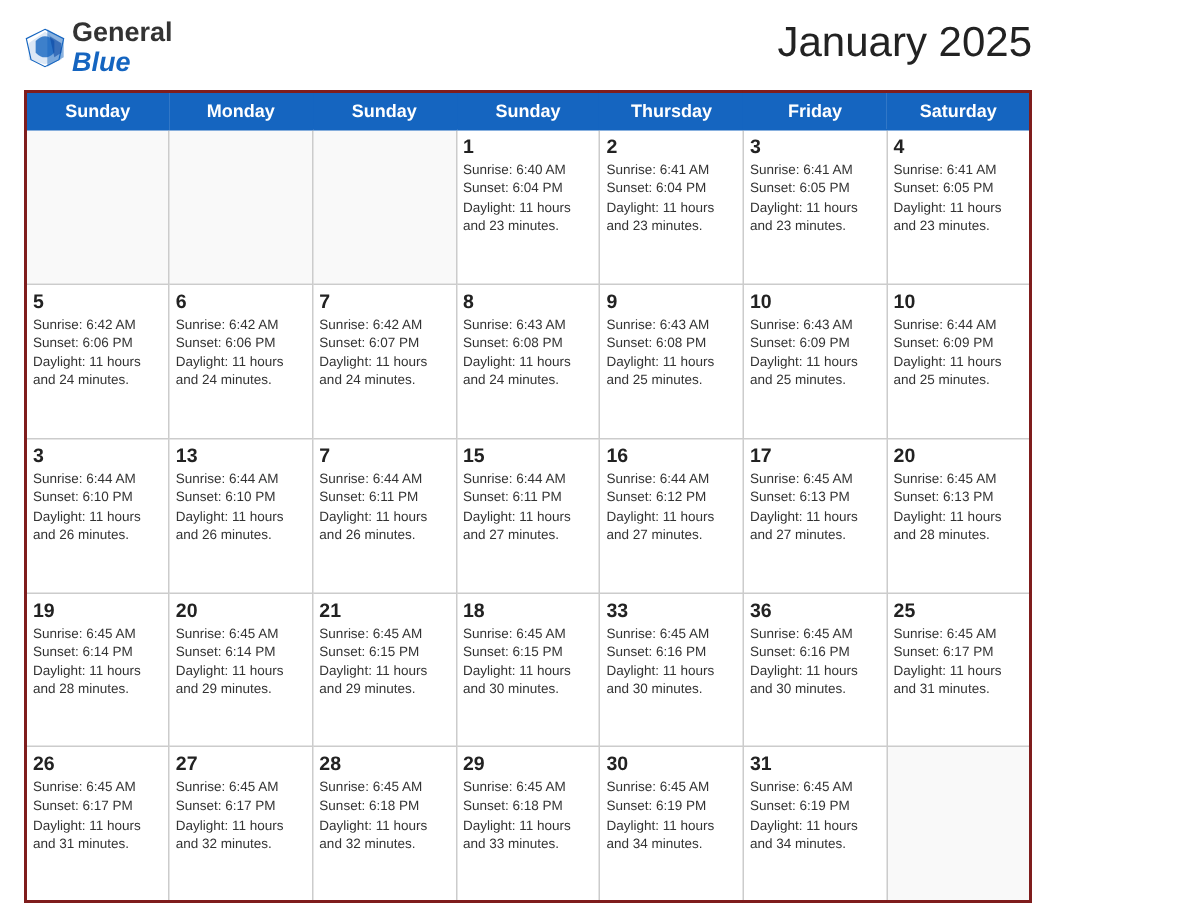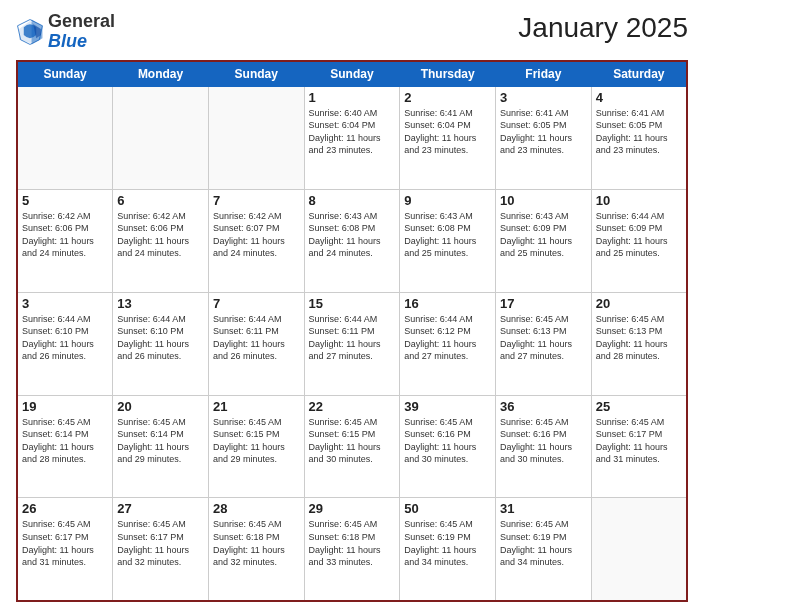--- a/index.html
+++ b/index.html
@@ -279,28 +279,28 @@
 and 29 minutes.</div>
           </td>
           <td>
             <div class="day-number">21</div>
             <div class="day-info">Sunrise: 6:45 AM
 Sunset: 6:15 PM
 Daylight: 11 hours
 and 29 minutes.</div>
           </td>
           <td>
-            <div class="day-number">22</div>
+            <div class="day-number">18</div>
             <div class="day-info">Sunrise: 6:45 AM
 Sunset: 6:15 PM
 Daylight: 11 hours
 and 30 minutes.</div>
           </td>
           <td>
-            <div class="day-number">39</div>
+            <div class="day-number">33</div>
             <div class="day-info">Sunrise: 6:45 AM
 Sunset: 6:16 PM
 Daylight: 11 hours
 and 30 minutes.</div>
           </td>
           <td>
             <div class="day-number">36</div>
             <div class="day-info">Sunrise: 6:45 AM
 Sunset: 6:16 PM
 Daylight: 11 hours
@@ -337,21 +337,21 @@
 and 32 minutes.</div>
           </td>
           <td>
             <div class="day-number">29</div>
             <div class="day-info">Sunrise: 6:45 AM
 Sunset: 6:18 PM
 Daylight: 11 hours
 and 33 minutes.</div>
           </td>
           <td>
-            <div class="day-number">50</div>
+            <div class="day-number">30</div>
             <div class="day-info">Sunrise: 6:45 AM
 Sunset: 6:19 PM
 Daylight: 11 hours
 and 34 minutes.</div>
           </td>
           <td>
             <div class="day-number">31</div>
             <div class="day-info">Sunrise: 6:45 AM
 Sunset: 6:19 PM
 Daylight: 11 hours

